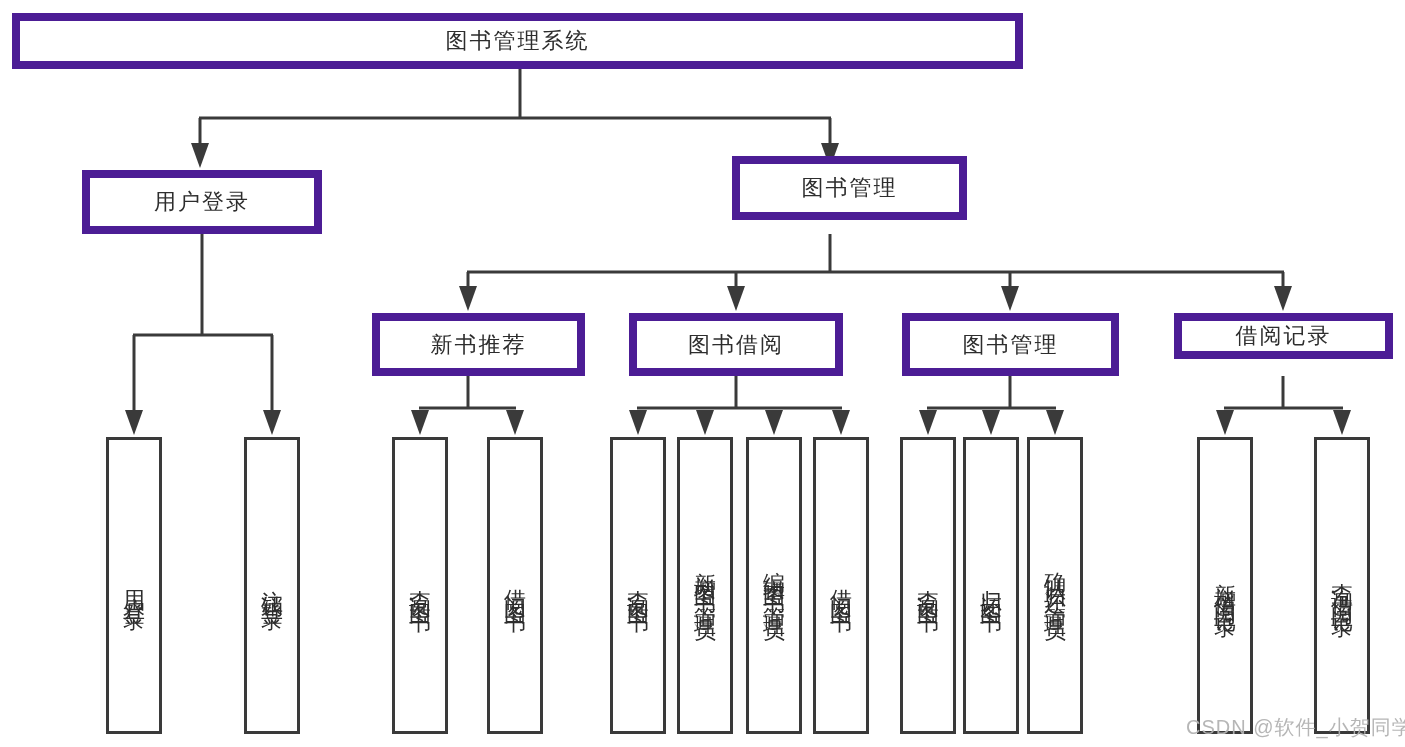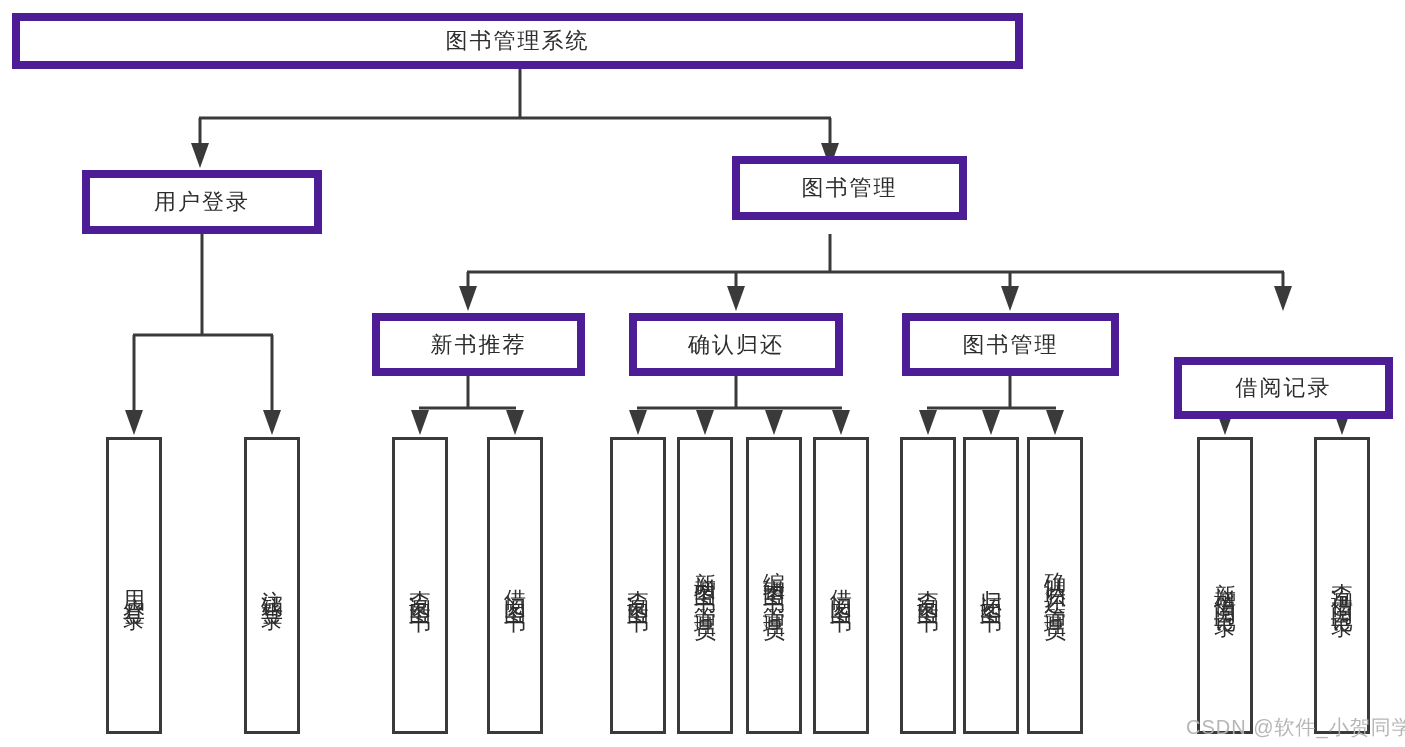--- a/index.html
+++ b/index.html
@@ -73,23 +73,23 @@
     <polygon points="1216,410 1234,410 1225,435"></polygon>
     <polygon points="1333,410 1351,410 1342,435"></polygon>
   </svg>
 
   <div class="hbox" style="left:12px;top:13px;width:1011px;height:56px;">图书管理系统</div>
 
   <div class="hbox" style="left:82px;top:170px;width:240px;height:64px;">用户登录</div>
   <div class="hbox" style="left:712px;top:156px;width:235px;height:64px;margin-left:20px;">图书管理</div>
 
   <div class="hbox" style="left:372px;top:313px;width:213px;height:63px;">新书推荐</div>
-  <div class="hbox" style="left:629px;top:313px;width:214px;height:63px;">确认归还</div>
+  <div class="hbox" style="left:629px;top:313px;width:214px;height:63px;">图书借阅</div>
   <div class="hbox" style="left:902px;top:313px;width:217px;height:63px;">图书管理</div>
-  <div class="hbox" style="left:1174px;top:313px;width:219px;height:62px;margin-top:44px;">借阅记录</div>
+  <div class="hbox" style="left:1174px;top:313px;width:219px;height:46px;">借阅记录</div>
 
   <div class="vbox" style="left:106px;">
     <span>用户登录</span>
     </div>
   <div class="vbox" style="left:244px;">
     <span>注销登录</span>
     </div>
 
   <div class="vbox" style="left:392px;">
     <span>查询图书</span>

